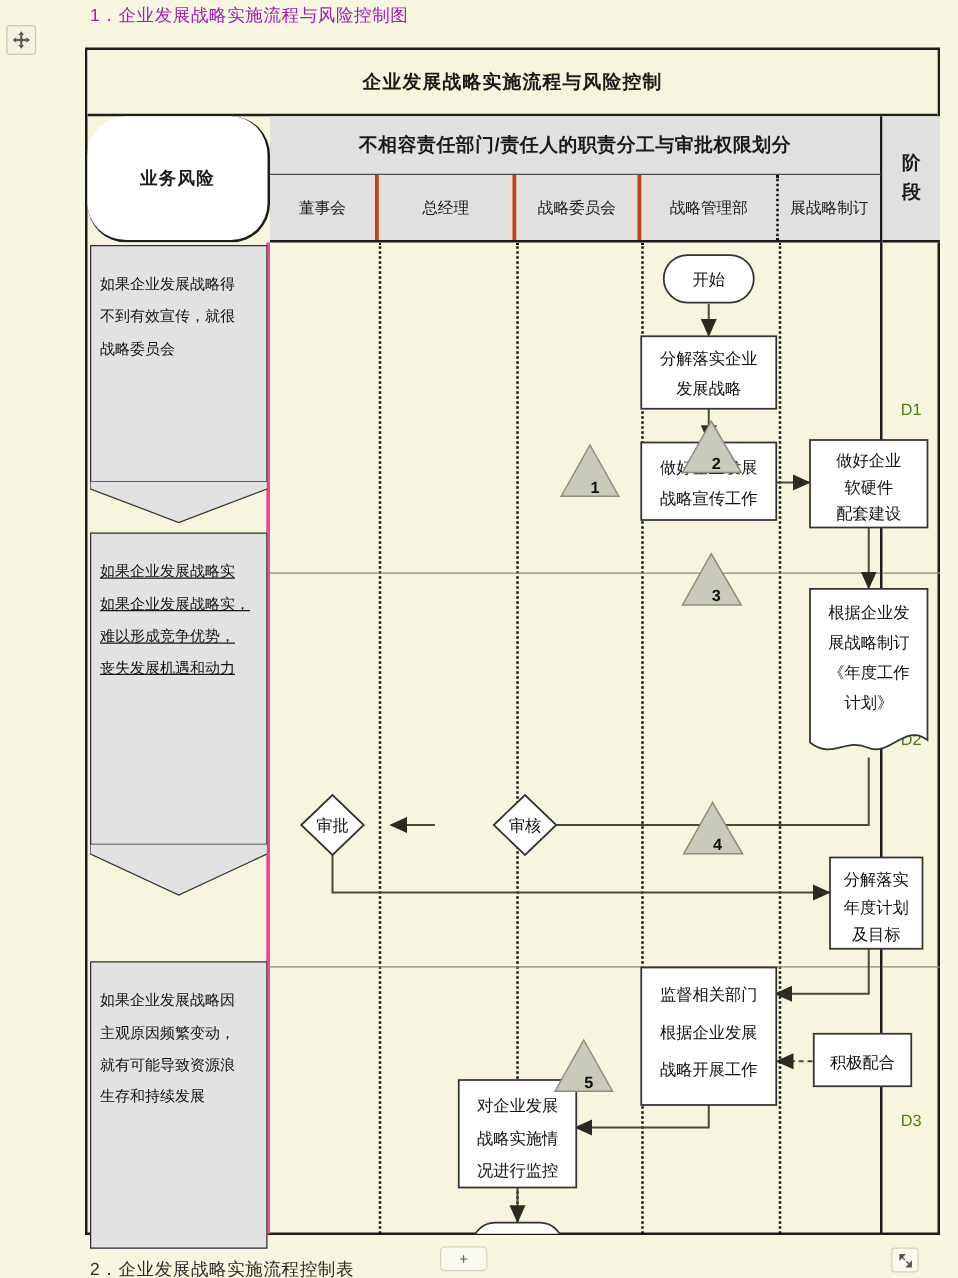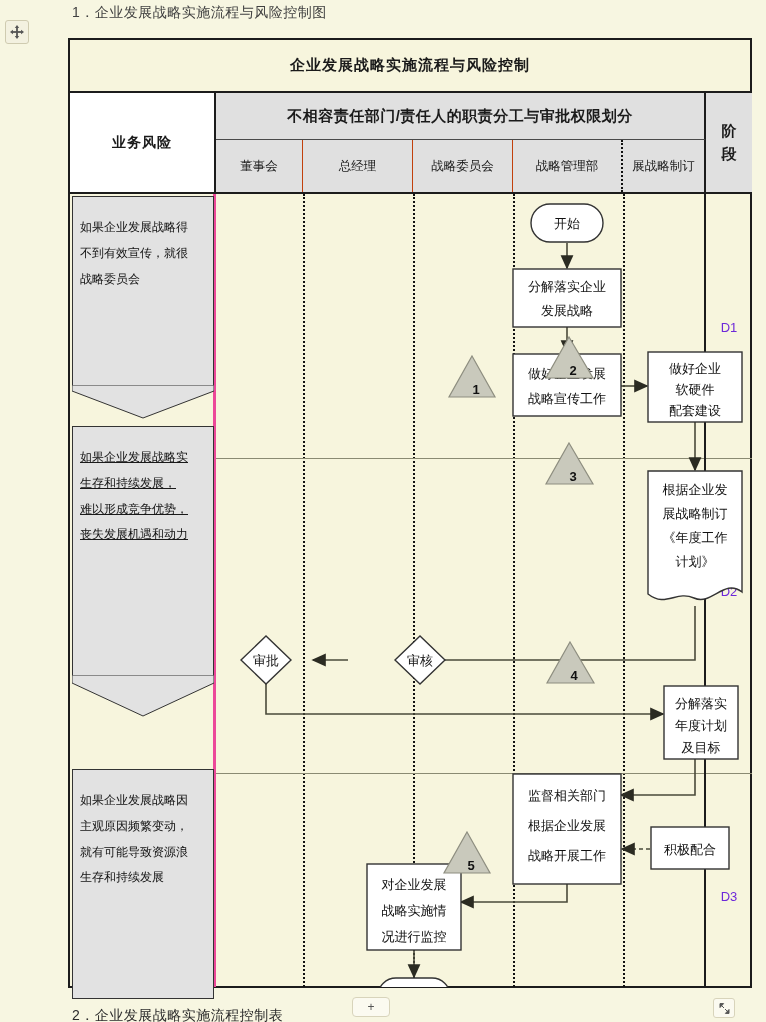--- a/index.html
+++ b/index.html
@@ -3,21 +3,21 @@
 <meta charset="utf-8">
 <style>
   html,body{margin:0;padding:0;}
   body{
     width:766px;height:1022px;overflow:hidden;position:relative;
     background:#f7f6e1;
     font-family:"Liberation Sans","DejaVu Sans",sans-serif;
     color:#1a1a1a;
   }
   .doc-title{
-    position:absolute;left:72px;top:4px;font-size:14px;color:#404040;
+    position:absolute;left:72px;top:4px;font-size:14px;color:#a21caf;
     letter-spacing:.5px;white-space:nowrap;
   }
   .doc-title-bottom{
     position:absolute;left:72px;top:1007px;font-size:14px;color:#2b2b2b;
     letter-spacing:.5px;white-space:nowrap;
   }
 
   
   .move-handle{
     position:absolute;left:5px;top:20px;width:22px;height:22px;
@@ -58,37 +58,37 @@
     font-weight:bold;font-size:15px;letter-spacing:1px;background:#f7f5dd;
   }
   .hdr{
     position:absolute;left:0;top:53px;width:100%;height:101px;
   }
   .hdr-risk{
     position:absolute;left:0;top:0;width:146px;height:101px;
     background:#ffffff;border-right:2px solid #1c1c1c;
     border-bottom:2px solid #1c1c1c;box-sizing:border-box;
     display:flex;align-items:center;justify-content:center;
-    font-weight:bold;font-size:14px;letter-spacing:1px;
+    font-weight:bold;font-size:14px;letter-spacing:1px;border-radius:31px;
   }
   .hdr-dept{
     position:absolute;left:146px;top:0;width:490px;height:47px;
     background:#e0e0e0;border-right:2px solid #1c1c1c;
     border-bottom:1px solid #4a4a4a;box-sizing:border-box;
     display:flex;align-items:center;justify-content:center;
     font-weight:bold;font-size:15px;letter-spacing:.5px;
   }
   .hdr-sub-wrap{
     position:absolute;left:146px;top:47px;width:490px;height:54px;
     background:#e0e0e0;border-right:2px solid #1c1c1c;
     border-bottom:2px solid #1c1c1c;box-sizing:border-box;display:flex;
   }
   .hdr-sub{
     height:100%;display:flex;align-items:center;justify-content:center;
-    font-size:12.5px;box-sizing:border-box;border-right:1px solid #c2410c;
+    font-size:12.5px;box-sizing:border-box;border-right:3px solid #c2410c;
   }
   .hdr-sub.dotted{border-right:2px dotted #111;}
   .hdr-sub.last{border-right:none;}
   .hdr-stage{
     position:absolute;left:636px;top:0;width:46px;height:101px;
     background:#e0e0e0;border-bottom:2px solid #1c1c1c;box-sizing:border-box;
     display:flex;flex-direction:column;align-items:center;justify-content:center;
     font-weight:bold;font-size:15px;line-height:1.5;
   }
 
@@ -120,21 +120,21 @@
   .risk-cell .txt{
     padding:18px 7px 0 7px;font-size:12px;line-height:2.15;color:#111;
     text-align:left;
   }
   .risk-point{
     position:absolute;left:2px;width:142px;height:34px;overflow:hidden;
   }
   .risk-point svg{display:block}
 
   .stage-label{
-    position:absolute;width:46px;text-align:center;font-size:13px;color:#6d28d9;
+    position:absolute;width:46px;text-align:center;font-size:13px;color:#4d7c0f;
   }
 
   
   .flow{position:absolute;left:0;top:0;width:684px;height:793px;pointer-events:none;}
   .flow text{font-family:"Liberation Sans","DejaVu Sans",sans-serif;}
 </style>
 </head>
 <body>
 
 <div class="doc-title">1．企业发展战略实施流程与风险控制图</div>
@@ -199,21 +199,21 @@
       </div>
       <div class="risk-point" style="top:191px;">
         <svg width="142" height="34" viewBox="0 0 142 34">
           <polygon points="0,0 142,0 142,6 71,33 0,6" fill="#e2e2e2" stroke="#333" stroke-width="1"></polygon>
         </svg>
       </div>
 
       <div class="risk-cell" style="top:232px;height:250px;text-decoration:underline;">
         <div class="txt">
           <div>如果企业发展战略实</div>
-          <div>生存和持续发展，</div>
+          <div>如果企业发展战略实，</div>
           <div>难以形成竞争优势，</div>
           <div>丧失发展机遇和动力</div>
         </div>
       </div>
       <div class="risk-point" style="top:481px;height:42px;">
         <svg width="142" height="42" viewBox="0 0 142 42">
           <polygon points="0,0 142,0 142,8 71,41 0,8" fill="#e2e2e2" stroke="#333" stroke-width="1"></polygon>
         </svg>
       </div>
 

